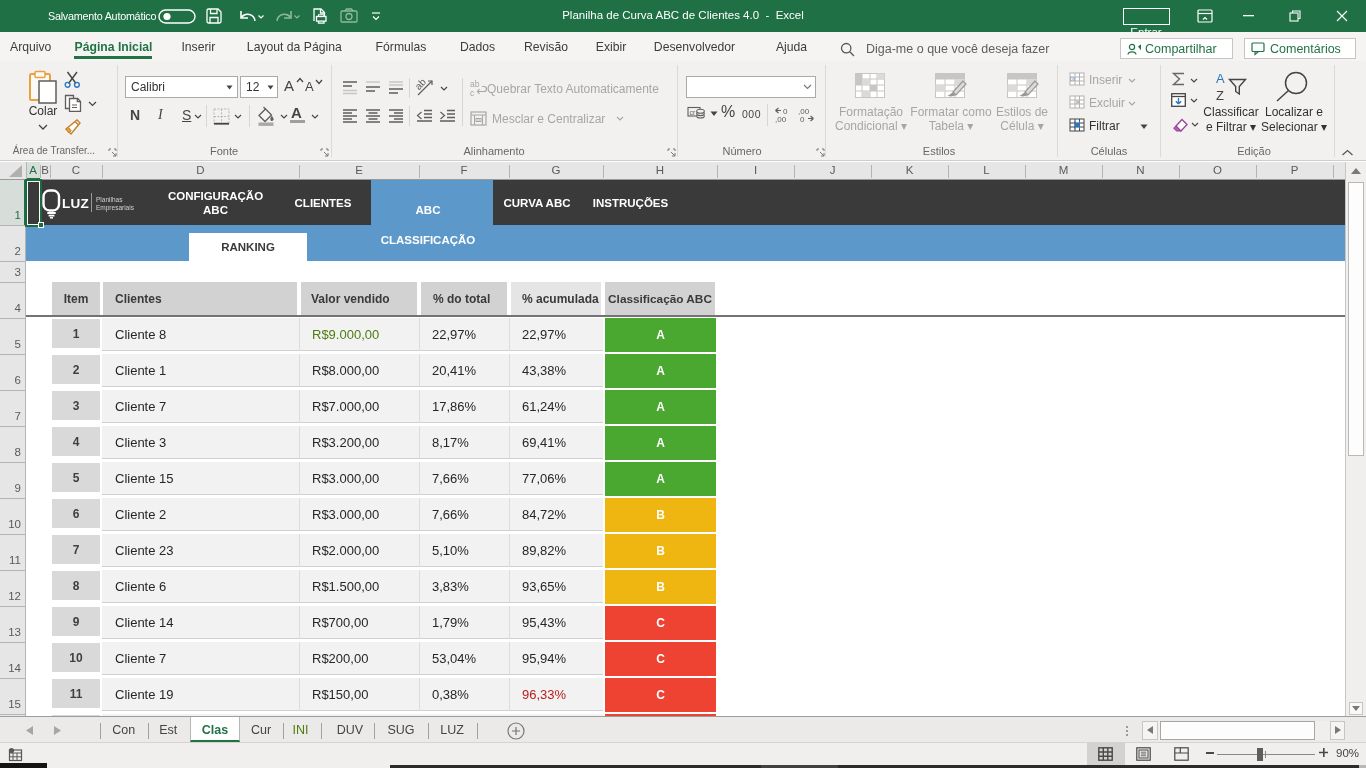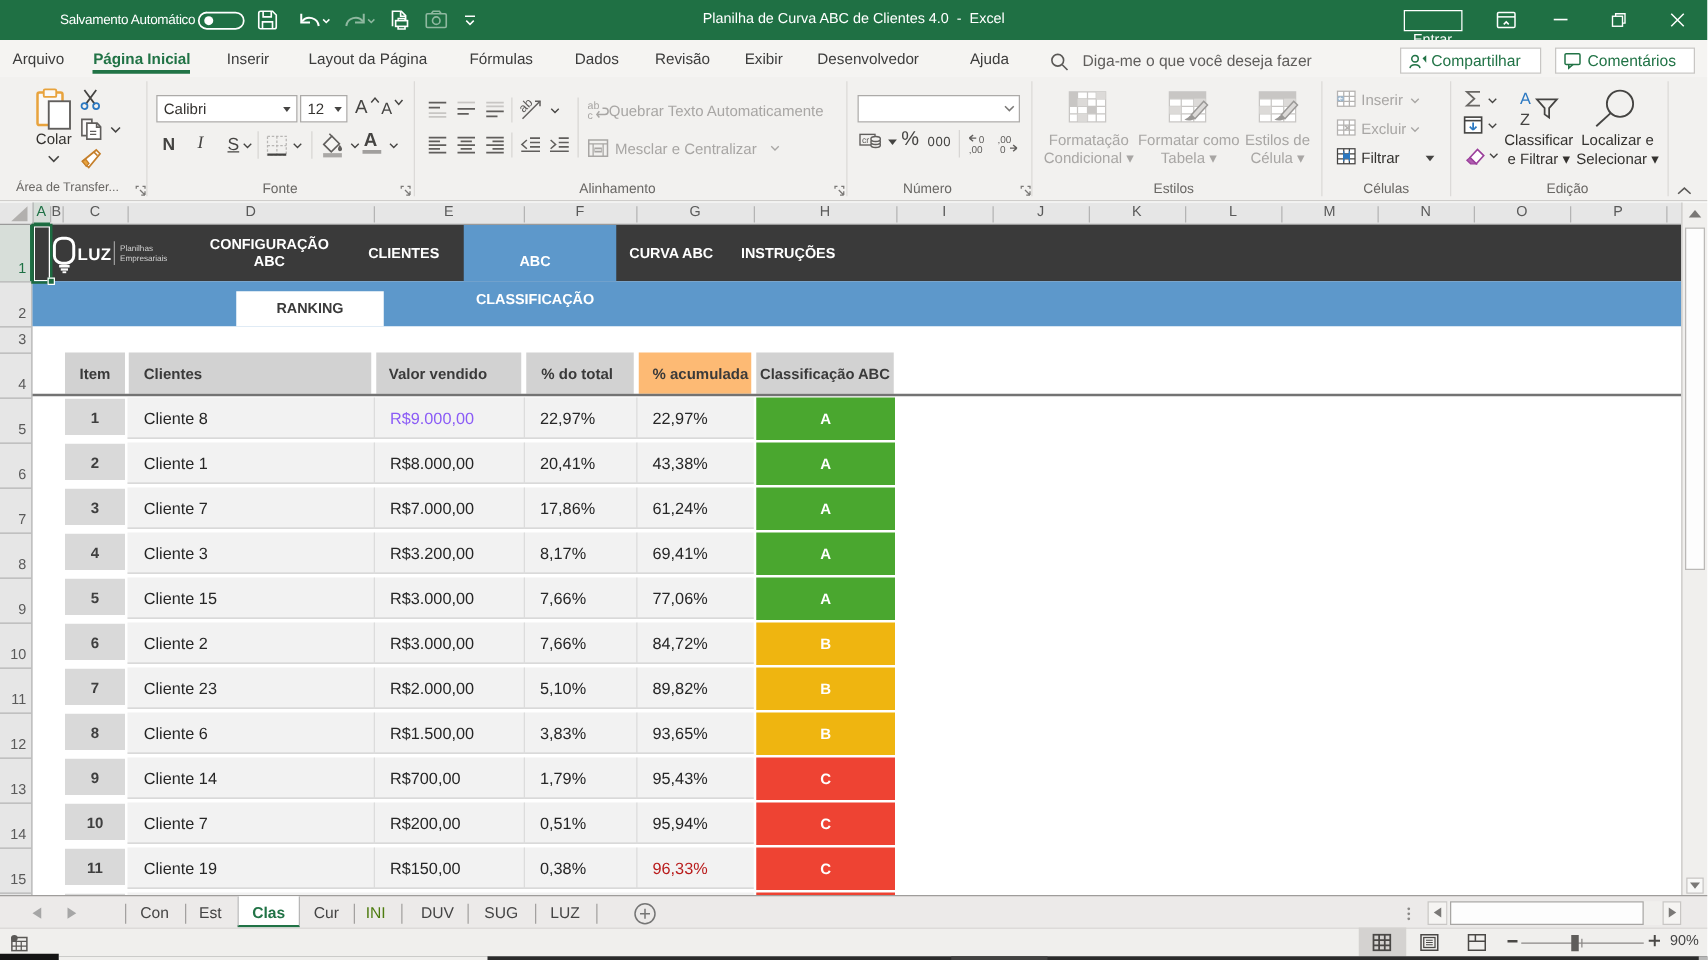--- a/index.html
+++ b/index.html
@@ -475,30 +475,30 @@
 <div class="ab ctr" style="left:537px;top:197px;font-size:11.5px;font-weight:bold;color:#fff;">CURVA ABC</div>
 <div class="ab ctr" style="left:630.5px;top:197px;font-size:11.5px;font-weight:bold;color:#fff;">INSTRUÇÕES</div>
 <div class="ab" style="left:189px;top:233px;width:118px;height:28px;background:#fff;"></div>
 <div class="ab ctr" style="left:248px;top:241px;font-size:11.5px;font-weight:bold;color:#3a3a3a;">RANKING</div>
 <div class="ab" style="left:25px;top:179px;width:17px;height:48px;border:2px solid #1c6b40;box-shadow:inset 0 0 0 1px #fff;"></div>
 <div class="ab" style="left:38px;top:222px;width:6px;height:6px;background:#1c6b40;border:1px solid #fff;"></div>
 <div class="ab" style="left:52px;top:282px;width:48px;height:33px;background:#d2d2d2;font-weight:bold;font-size:12px;color:#3a3a3a;display:flex;align-items:center;justify-content:center;">Item</div>
 <div class="ab" style="left:103px;top:282px;width:194px;height:33px;background:#d2d2d2;font-weight:bold;font-size:12px;color:#3a3a3a;display:flex;align-items:center;padding-left:12px;">Clientes</div>
 <div class="ab" style="left:301px;top:282px;width:116px;height:33px;background:#d2d2d2;font-weight:bold;font-size:12px;color:#3a3a3a;display:flex;align-items:center;padding-left:10px;">Valor vendido</div>
 <div class="ab" style="left:421px;top:282px;width:86px;height:33px;background:#d2d2d2;font-weight:bold;font-size:12px;color:#3a3a3a;display:flex;align-items:center;padding-left:12px;">% do total</div>
-<div class="ab" style="left:511px;top:282px;width:90px;height:33px;background:#fdba74;font-weight:bold;font-size:12px;color:#3a3a3a;display:flex;align-items:center;padding-left:11px;">% acumulada</div>
+<div class="ab" style="left:511px;top:282px;width:90px;height:33px;background:#e5e5e5;font-weight:bold;font-size:12px;color:#3a3a3a;display:flex;align-items:center;padding-left:11px;">% acumulada</div>
 <div class="ab" style="left:605px;top:282px;width:110px;height:33px;background:#d2d2d2;font-weight:bold;font-size:12px;color:#3a3a3a;display:flex;align-items:center;justify-content:center;font-size:11.8px;">Classificação ABC</div>
 <div class="ab" style="left:26px;top:315px;width:1319px;height:2px;background:#737373;"></div>
 <div class="ab" style="left:52px;top:319px;width:48px;height:29px;background:#d9d9d9;font-weight:bold;font-size:12px;color:#3f3f3f;display:flex;align-items:center;justify-content:center;">1</div>
 <div class="ab" style="left:102px;top:318px;width:501px;height:33px;background:#f2f2f2;border-bottom:1px solid #d0d0d0;"></div>
 <div class="ab" style="left:299px;top:318px;width:1px;height:33px;background:#dcdcdc;"></div>
 <div class="ab" style="left:419px;top:318px;width:1px;height:33px;background:#dcdcdc;"></div>
 <div class="ab" style="left:509px;top:318px;width:1px;height:33px;background:#dcdcdc;"></div>
 <div class="ab" style="left:115px;top:327px;font-size:13px;color:#262626;">Cliente 8</div>
-<div class="ab" style="left:312px;top:327px;font-size:13px;color:#8b5cf6;">R$9.000,00</div>
+<div class="ab" style="left:312px;top:327px;font-size:13px;color:#4d7c0f;">R$9.000,00</div>
 <div class="ab" style="left:432px;top:327px;font-size:13px;color:#262626;">22,97%</div>
 <div class="ab" style="left:522px;top:327px;font-size:13px;color:#262626;">22,97%</div>
 <div class="ab" style="left:605px;top:318px;width:111px;height:34px;background:#4aa72f;color:#fff;font-weight:bold;font-size:12px;display:flex;align-items:center;justify-content:center;">A</div>
 <div class="ab" style="left:52px;top:355px;width:48px;height:29px;background:#d9d9d9;font-weight:bold;font-size:12px;color:#3f3f3f;display:flex;align-items:center;justify-content:center;">2</div>
 <div class="ab" style="left:102px;top:354px;width:501px;height:33px;background:#f2f2f2;border-bottom:1px solid #d0d0d0;"></div>
 <div class="ab" style="left:299px;top:354px;width:1px;height:33px;background:#dcdcdc;"></div>
 <div class="ab" style="left:419px;top:354px;width:1px;height:33px;background:#dcdcdc;"></div>
 <div class="ab" style="left:509px;top:354px;width:1px;height:33px;background:#dcdcdc;"></div>
 <div class="ab" style="left:115px;top:363px;font-size:13px;color:#262626;">Cliente 1</div>
 <div class="ab" style="left:312px;top:363px;font-size:13px;color:#262626;">R$8.000,00</div>
@@ -575,21 +575,21 @@
 <div class="ab" style="left:432px;top:615px;font-size:13px;color:#262626;">1,79%</div>
 <div class="ab" style="left:522px;top:615px;font-size:13px;color:#262626;">95,43%</div>
 <div class="ab" style="left:605px;top:606px;width:111px;height:34px;background:#ee4333;color:#fff;font-weight:bold;font-size:12px;display:flex;align-items:center;justify-content:center;">C</div>
 <div class="ab" style="left:52px;top:643px;width:48px;height:29px;background:#d9d9d9;font-weight:bold;font-size:12px;color:#3f3f3f;display:flex;align-items:center;justify-content:center;">10</div>
 <div class="ab" style="left:102px;top:642px;width:501px;height:33px;background:#f2f2f2;border-bottom:1px solid #d0d0d0;"></div>
 <div class="ab" style="left:299px;top:642px;width:1px;height:33px;background:#dcdcdc;"></div>
 <div class="ab" style="left:419px;top:642px;width:1px;height:33px;background:#dcdcdc;"></div>
 <div class="ab" style="left:509px;top:642px;width:1px;height:33px;background:#dcdcdc;"></div>
 <div class="ab" style="left:115px;top:651px;font-size:13px;color:#262626;">Cliente 7</div>
 <div class="ab" style="left:312px;top:651px;font-size:13px;color:#262626;">R$200,00</div>
-<div class="ab" style="left:432px;top:651px;font-size:13px;color:#262626;">0,51%</div>
+<div class="ab" style="left:432px;top:651px;font-size:13px;color:#262626;">53,04%</div>
 <div class="ab" style="left:522px;top:651px;font-size:13px;color:#262626;">95,94%</div>
 <div class="ab" style="left:605px;top:642px;width:111px;height:34px;background:#ee4333;color:#fff;font-weight:bold;font-size:12px;display:flex;align-items:center;justify-content:center;">C</div>
 <div class="ab" style="left:52px;top:679px;width:48px;height:29px;background:#d9d9d9;font-weight:bold;font-size:12px;color:#3f3f3f;display:flex;align-items:center;justify-content:center;">11</div>
 <div class="ab" style="left:102px;top:678px;width:501px;height:33px;background:#f2f2f2;border-bottom:1px solid #d0d0d0;"></div>
 <div class="ab" style="left:299px;top:678px;width:1px;height:33px;background:#dcdcdc;"></div>
 <div class="ab" style="left:419px;top:678px;width:1px;height:33px;background:#dcdcdc;"></div>
 <div class="ab" style="left:509px;top:678px;width:1px;height:33px;background:#dcdcdc;"></div>
 <div class="ab" style="left:115px;top:687px;font-size:13px;color:#262626;">Cliente 19</div>
 <div class="ab" style="left:312px;top:687px;font-size:13px;color:#262626;">R$150,00</div>
 <div class="ab" style="left:432px;top:687px;font-size:13px;color:#262626;">0,38%</div>

